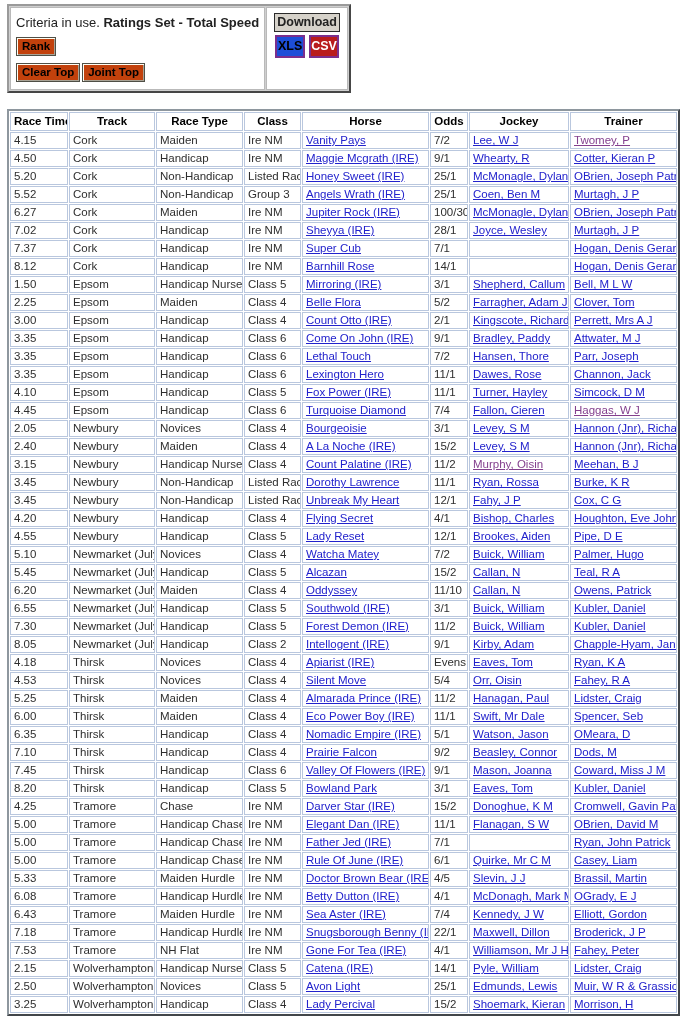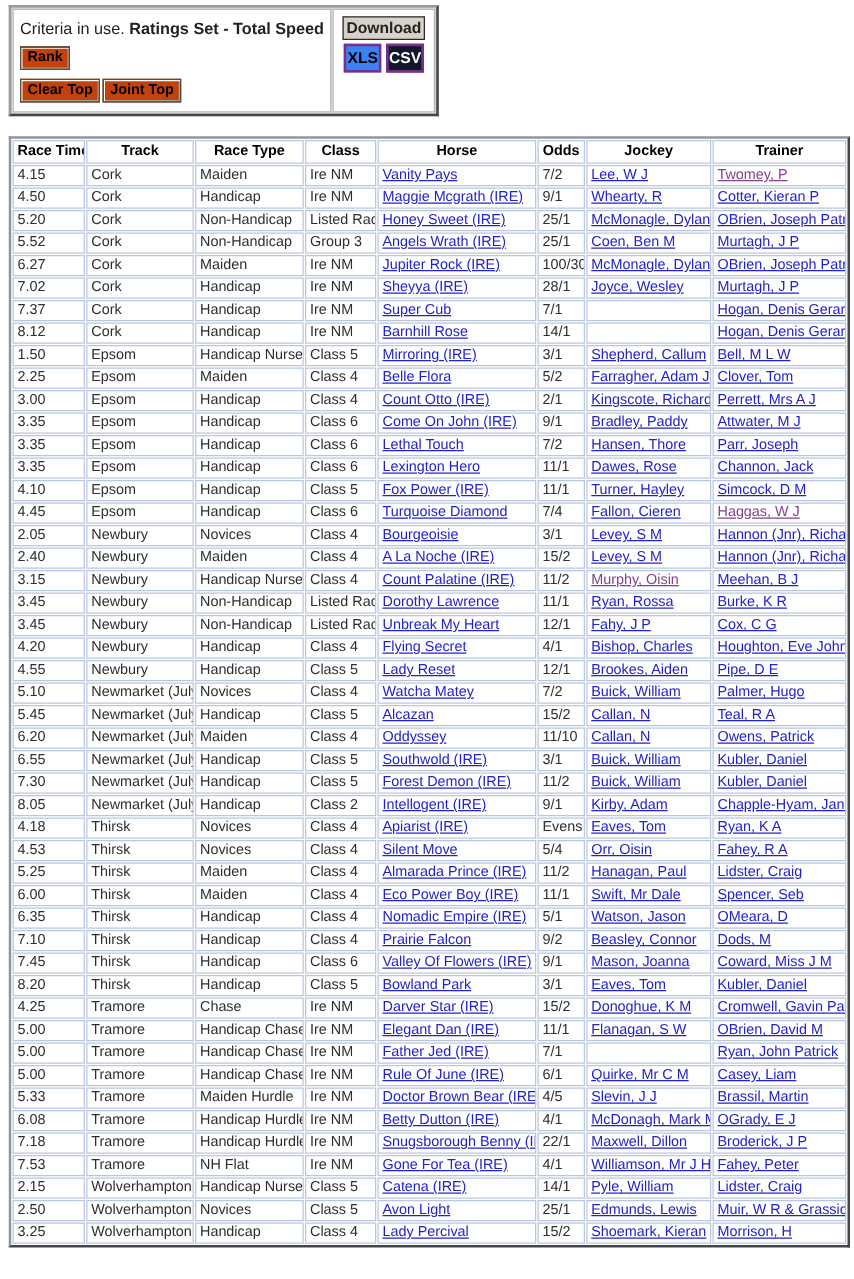--- a/index.html
+++ b/index.html
@@ -59,22 +59,22 @@
     display: block;
     width: 100%;
     font-family: "Liberation Sans", sans-serif;
     font-size: 12.5px;
     font-weight: bold;
     text-align: center;
     border: 2px solid #7b2f8d;
     padding: 2px 0 3px 0;
     cursor: pointer;
   }
-  .dl-xls { background: #3b82f6; color: #000; }
-  .dl-csv { background: #0f172a; color: #fff; }
+  .dl-xls { background: #1d4ed8; color: #000; }
+  .dl-csv { background: #b91c1c; color: #fff; }
 
   
   table.races {
     table-layout: fixed;
     width: 669px;
     border-collapse: separate;
     border-spacing: 1px;
     border: 2px outset #8e979e;
     background: #ffffff;
   }
@@ -583,20 +583,30 @@
         <td>6.08</td>
         <td>Tramore</td>
         <td>Handicap Hurdle</td>
         <td>Ire NM</td>
         <td><a href="#">Betty Dutton (IRE)</a></td>
         <td>4/1</td>
         <td><a href="#">McDonagh, Mark M</a></td>
         <td><a href="#">OGrady, E J</a></td>
       </tr>
       <tr>
+        <td>6.43</td>
+        <td>Tramore</td>
+        <td>Maiden Hurdle</td>
+        <td>Ire NM</td>
+        <td><a href="#">Sea Aster (IRE)</a></td>
+        <td>7/4</td>
+        <td><a href="#">Kennedy, J W</a></td>
+        <td><a href="#">Elliott, Gordon</a></td>
+      </tr>
+      <tr>
         <td>7.18</td>
         <td>Tramore</td>
         <td>Handicap Hurdle</td>
         <td>Ire NM</td>
         <td><a href="#">Snugsborough Benny (IRE)</a></td>
         <td>22/1</td>
         <td><a href="#">Maxwell, Dillon</a></td>
         <td><a href="#">Broderick, J P</a></td>
       </tr>
       <tr>

